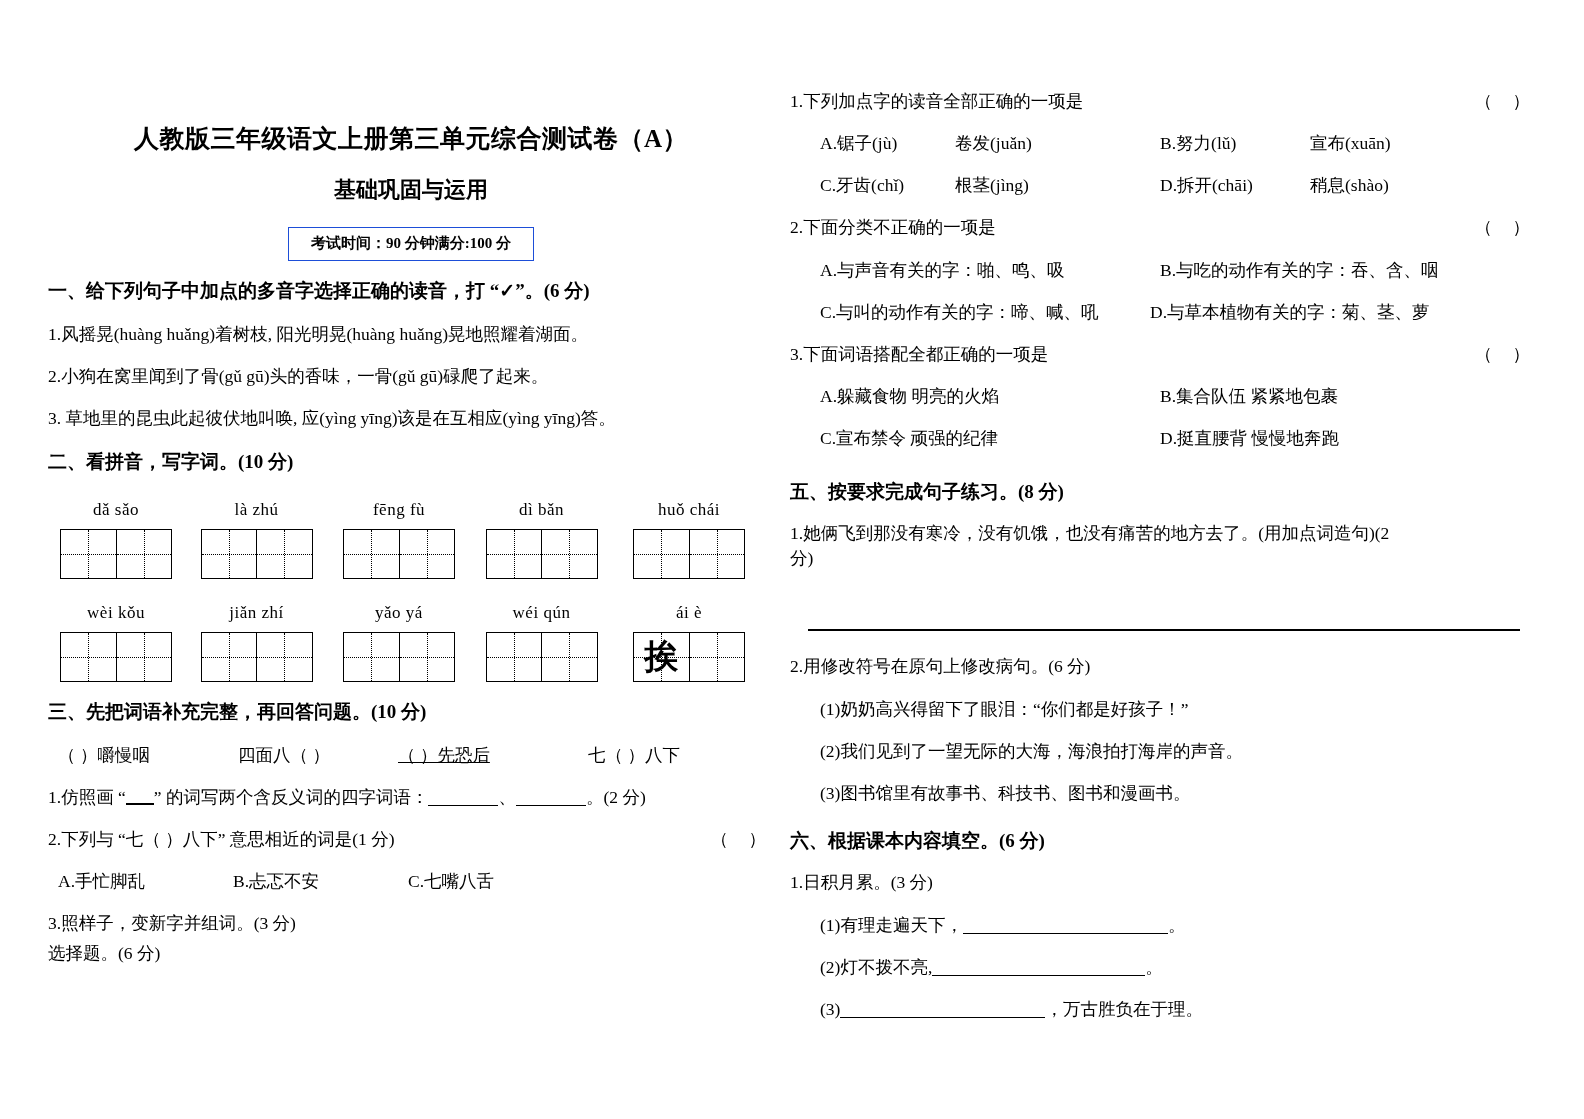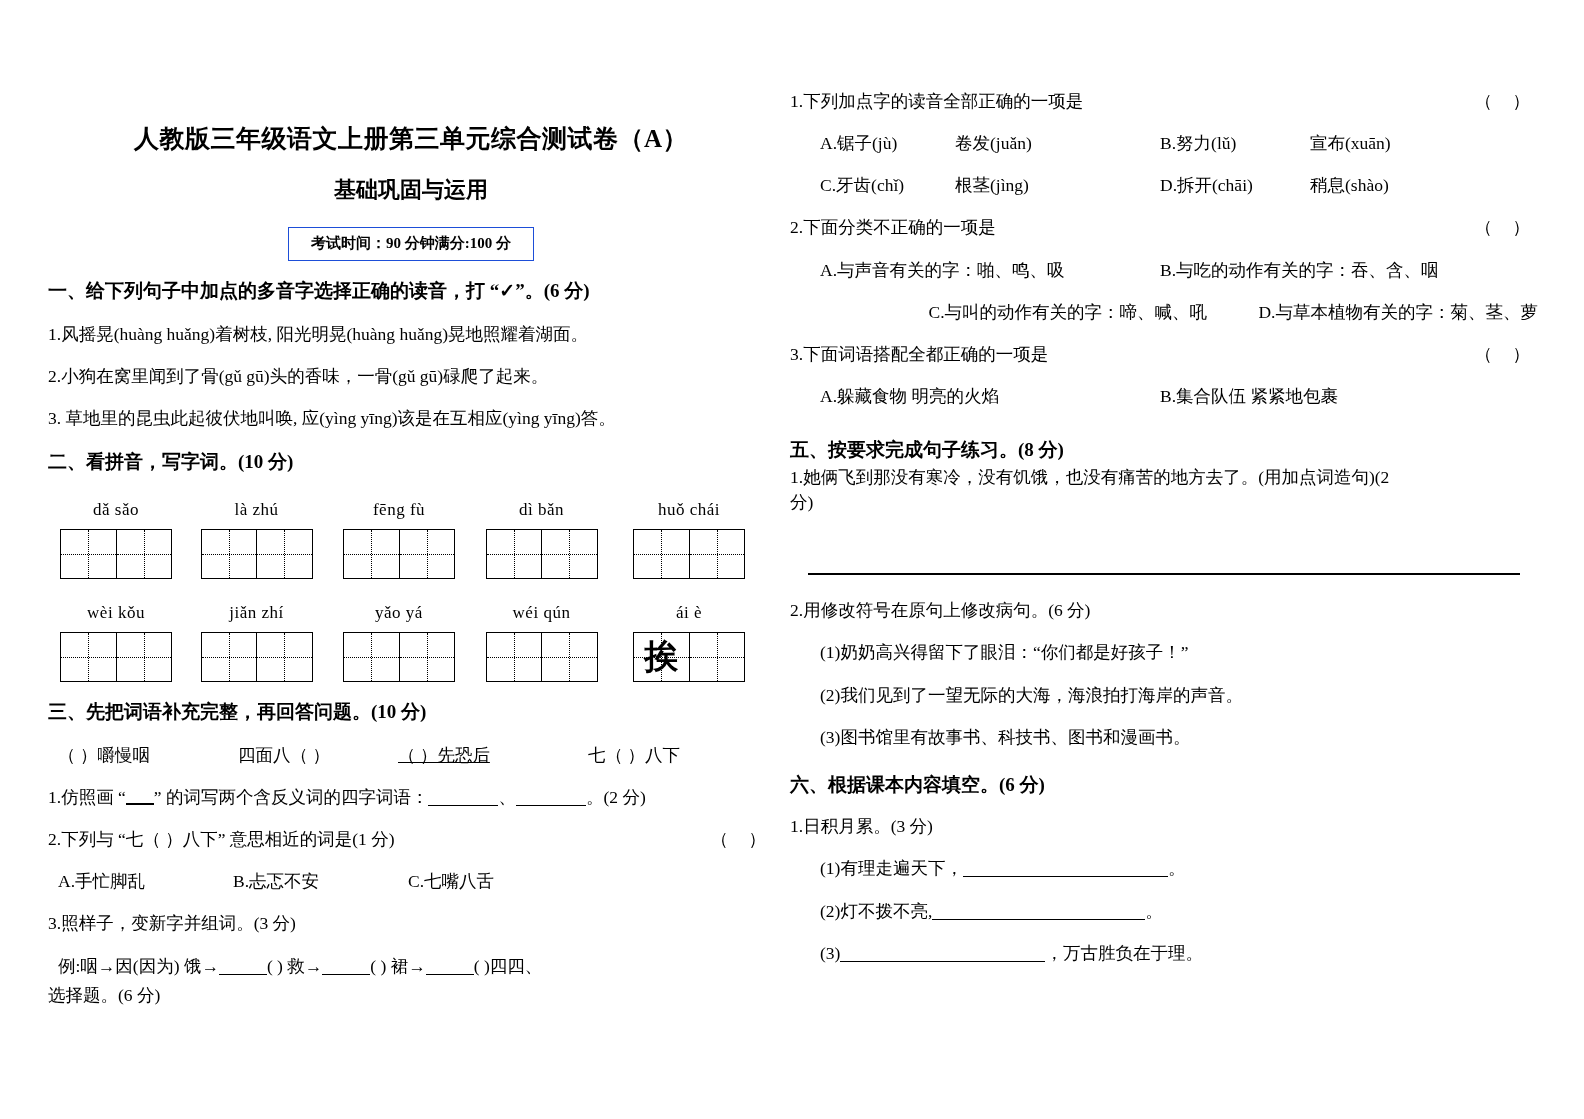--- a/index.html
+++ b/index.html
@@ -335,23 +335,20 @@
     </div>
 
     <div class="q-line indent1" style="display:flex;gap:15px;">
       <span style="width:160px;">A.手忙脚乱</span>
       <span style="width:160px;">B.忐忑不安</span>
       <span>C.七嘴八舌</span>
     </div>
 
     <div class="q-line">3.照样子，变新字并组词。(3 分)</div>
 
-    <div class="q-line indent1">
-      <span>例:咽→因(因为) 饿→</span><span class="blank-m"></span><span>(    ) 救→</span><span class="blank-m"></span><span>(    ) 裙→</span><span class="blank-m"></span><span>(    )四四、</span>
-    </div>
     <div class="q-line-tight" style="margin-top:2px;">选择题。(6 分)</div>
   </div>
 
   <div class="col-right">
 
     <div class="q-line" style="margin-top:88px;">
       <span class="ans-paren">（  ）</span>
       <span>1.下列加点字的读音全部正确的一项是</span>
     </div>
     <div class="q-line indent2" style="display:flex;">
@@ -368,36 +365,40 @@
     </div>
 
     <div class="q-line">
       <span class="ans-paren">（  ）</span>
       <span>2.下面分类不正确的一项是</span>
     </div>
     <div class="q-line indent2" style="display:flex;">
       <span style="width:340px;">A.与声音有关的字：啪、鸣、吸</span>
       <span>B.与吃的动作有关的字：吞、含、咽</span>
     </div>
-    <div class="q-line indent2" style="display:flex;justify-content:flex-end;">
+    <div class="q-line indent2" style="display:flex;">
       <span style="width:330px;">C.与叫的动作有关的字：啼、喊、吼</span>
       <span>D.与草本植物有关的字：菊、茎、萝</span>
     </div>
 
     <div class="q-line">
       <span class="ans-paren">（  ）</span>
       <span>3.下面词语搭配全都正确的一项是</span>
     </div>
     <div class="q-line indent2" style="display:flex;">
       <span style="width:340px;">A.躲藏食物  明亮的火焰</span>
       <span>B.集合队伍  紧紧地包裹</span>
     </div>
+    <div class="q-line indent2" style="display:flex;">
+      <span style="width:340px;">C.宣布禁令  顽强的纪律</span>
+      <span>D.挺直腰背  慢慢地奔跑</span>
+    </div>
 
     <div class="sec-head" style="margin-top:26px;">五、按要求完成句子练习。(8 分)</div>
-    <div class="q-line" style="margin-top:0; line-height:1.45;">1.她俩飞到那没有寒冷，没有饥饿，也没有痛苦的地方去了。(用加点词造句)(2</div>
+    <div class="q-line" style="margin-top:14px; line-height:1.45;">1.她俩飞到那没有寒冷，没有饥饿，也没有痛苦的地方去了。(用加点词造句)(2</div>
     <div style="font-size:17.5px; line-height:1.45;">分)</div>
     <div class="long-rule"></div>
 
     <div class="q-line" style="margin-top:22px;">2.用修改符号在原句上修改病句。(6 分)</div>
     <div class="q-line indent2">(1)奶奶高兴得留下了眼泪：“你们都是好孩子！”</div>
     <div class="q-line indent2">(2)我们见到了一望无际的大海，海浪拍打海岸的声音。</div>
     <div class="q-line indent2">(3)图书馆里有故事书、科技书、图书和漫画书。</div>
 
     <div class="sec-head" style="margin-top:20px;">六、根据课本内容填空。(6 分)</div>
     <div class="q-line" style="margin-top:14px;">1.日积月累。(3 分)</div>

